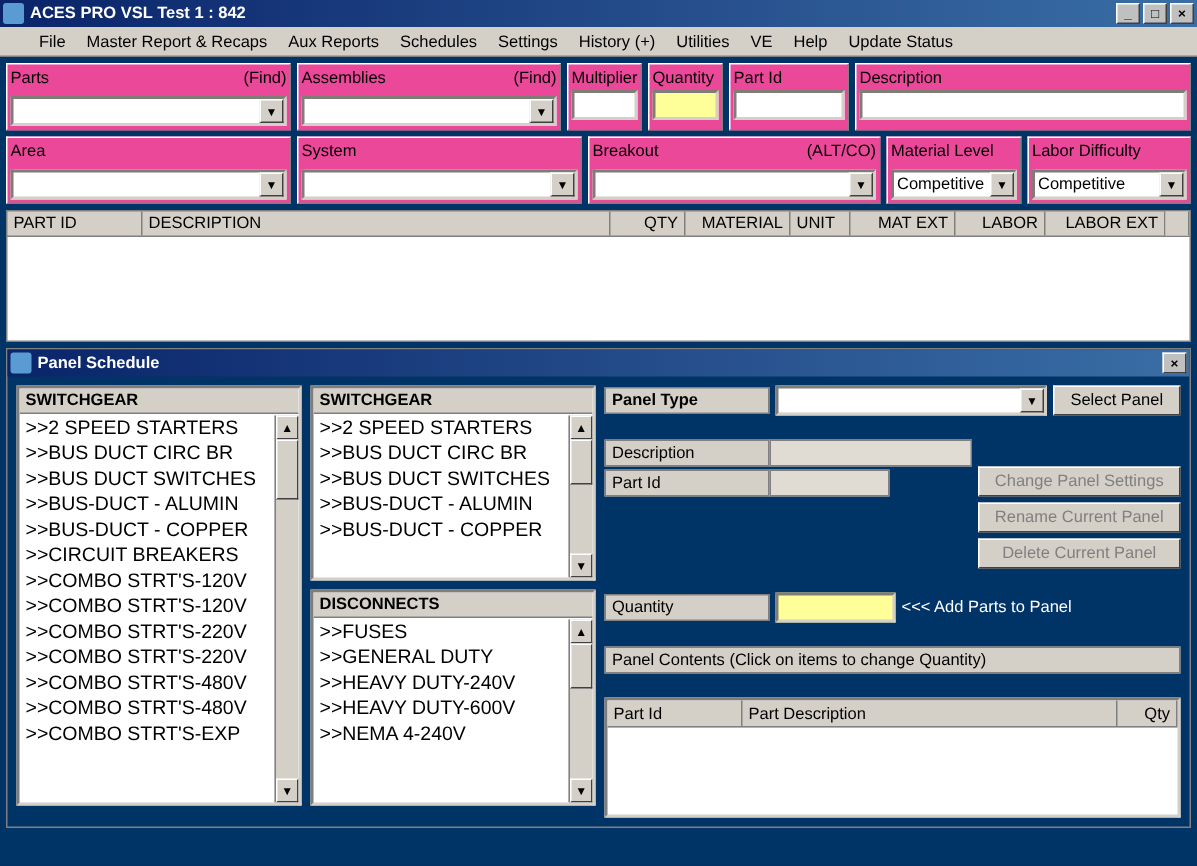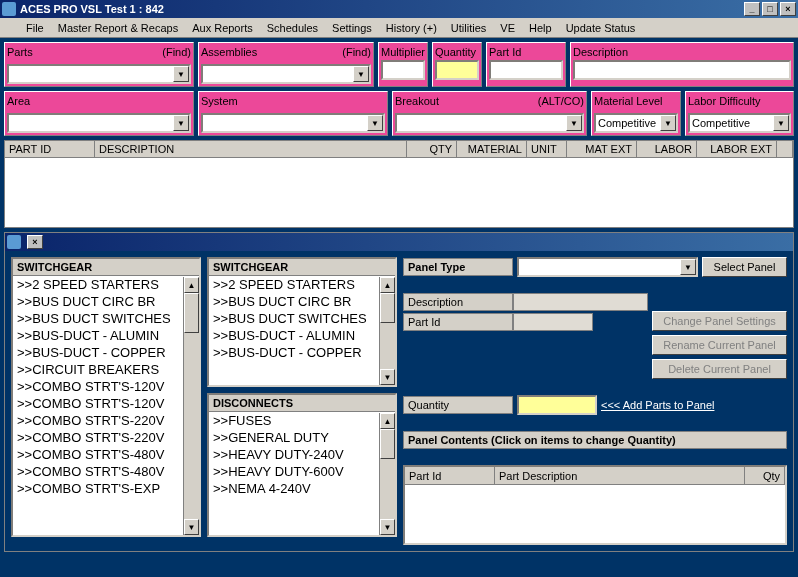--- a/index.html
+++ b/index.html
@@ -25,21 +25,21 @@
 .listbox { background:#fff; border:2px inset #D4D0C8; overflow:hidden; position:relative;}
 .listhdr { background:#D4D0C8; font-weight:bold; padding:2px 4px; border-bottom:1px solid #808080;}
 .listcontent { padding:0; }
 .listitem { padding:0px 4px; cursor:pointer; font-size:13px; line-height:17px; white-space:nowrap; overflow:hidden;}
 .scrollbar { position:absolute; right:0; top:18px; bottom:0; width:16px; background:#D4D0C8; border-left:1px solid #808080;}
 .scrollbtn { height:16px; background:#D4D0C8; border:1px solid #fff; border-right-color:#404040; border-bottom-color:#404040; display:flex; align-items:center; justify-content:center; font-size:8px; cursor:pointer;}
 .scrollthumb { position:absolute; top:16px; height:40px; left:0; right:0; background:#D4D0C8; border:1px solid #fff; border-right-color:#404040; border-bottom-color:#404040;}
 .btn3d { background:#D4D0C8; border:1px solid #fff; border-right-color:#404040; border-bottom-color:#404040; padding:3px 8px; cursor:pointer; text-align:center; font-size:11px;}
 .btn3d.disabled { color:#808080; cursor:default;}
 .lblgray { background:#D4D0C8; padding:2px 4px; border:1px solid #808080; font-size:11px; display:flex; align-items:center;}
-.whitelink { color:#fff; text-decoration:underline; cursor:pointer; font-size:11px;}
+.whitelink { color:#fff; cursor:pointer; font-size:11px;}
 </style>
 </head>
 <body>
 
 <div class="titlebar">
   <span class="icon"></span>
   <span class="title">ACES PRO  VSL Test 1 : 842</span>
   <div class="winbtn">_</div>
   <div class="winbtn">□</div>
   <div class="winbtn">×</div>
@@ -160,20 +160,21 @@
     <div style="width:60px;justify-content:flex-end">LABOR</div>
     <div style="width:80px;justify-content:flex-end">LABOR EXT</div>
     <div style="width:16px;background:#D4D0C8"></div>
   </div>
   <div class="gridbody"></div>
 </div>
 
 <div class="subwin">
   <div class="titlebar">
     <span class="icon"></span>
+    <span class="title">Panel Schedule</span>
     <div class="winbtn">×</div>
   </div>
   <div style="display:flex; gap:6px; padding:6px;">
 
     <div class="listbox" style="width:190px; height:280px">
       <div class="listhdr">SWITCHGEAR</div>
       <div class="listcontent" id="sg-left">
           <div class="listitem">&gt;&gt;2 SPEED STARTERS</div>
           <div class="listitem">&gt;&gt;BUS DUCT CIRC BR</div>
           <div class="listitem">&gt;&gt;BUS DUCT SWITCHES</div>
@@ -251,21 +252,21 @@
           <div class="btn3d disabled">Change Panel Settings</div>
           <div class="btn3d disabled">Rename Current Panel</div>
           <div class="btn3d disabled">Delete Current Panel</div>
         </div>
       </div>
       <div style="display:flex; gap:4px; align-items:center">
         <div class="lblgray" style="width:110px">Quantity</div>
         <div class="textin yellow" style="width:80px; margin:0"></div>
         <span class="whitelink">&lt;&lt;&lt; Add Parts to Panel</span>
       </div>
-      <div class="lblgray" style="font-weight:bold">Panel Contents  (Click on items to change Quantity)</div>
+      <div class="lblgray" style="font-weight:normal">Panel Contents  (Click on items to change Quantity)</div>
       <div style="border:2px inset #D4D0C8; background:#fff; flex:1; min-height:80px">
         <div class="gridhdr" style="border:none; border-bottom:1px solid #808080">
           <div style="width:90px">Part Id</div>
           <div style="flex:1">Part Description</div>
           <div style="width:40px;justify-content:flex-end">Qty</div>
         </div>
       </div>
     </div>
 
   </div>

